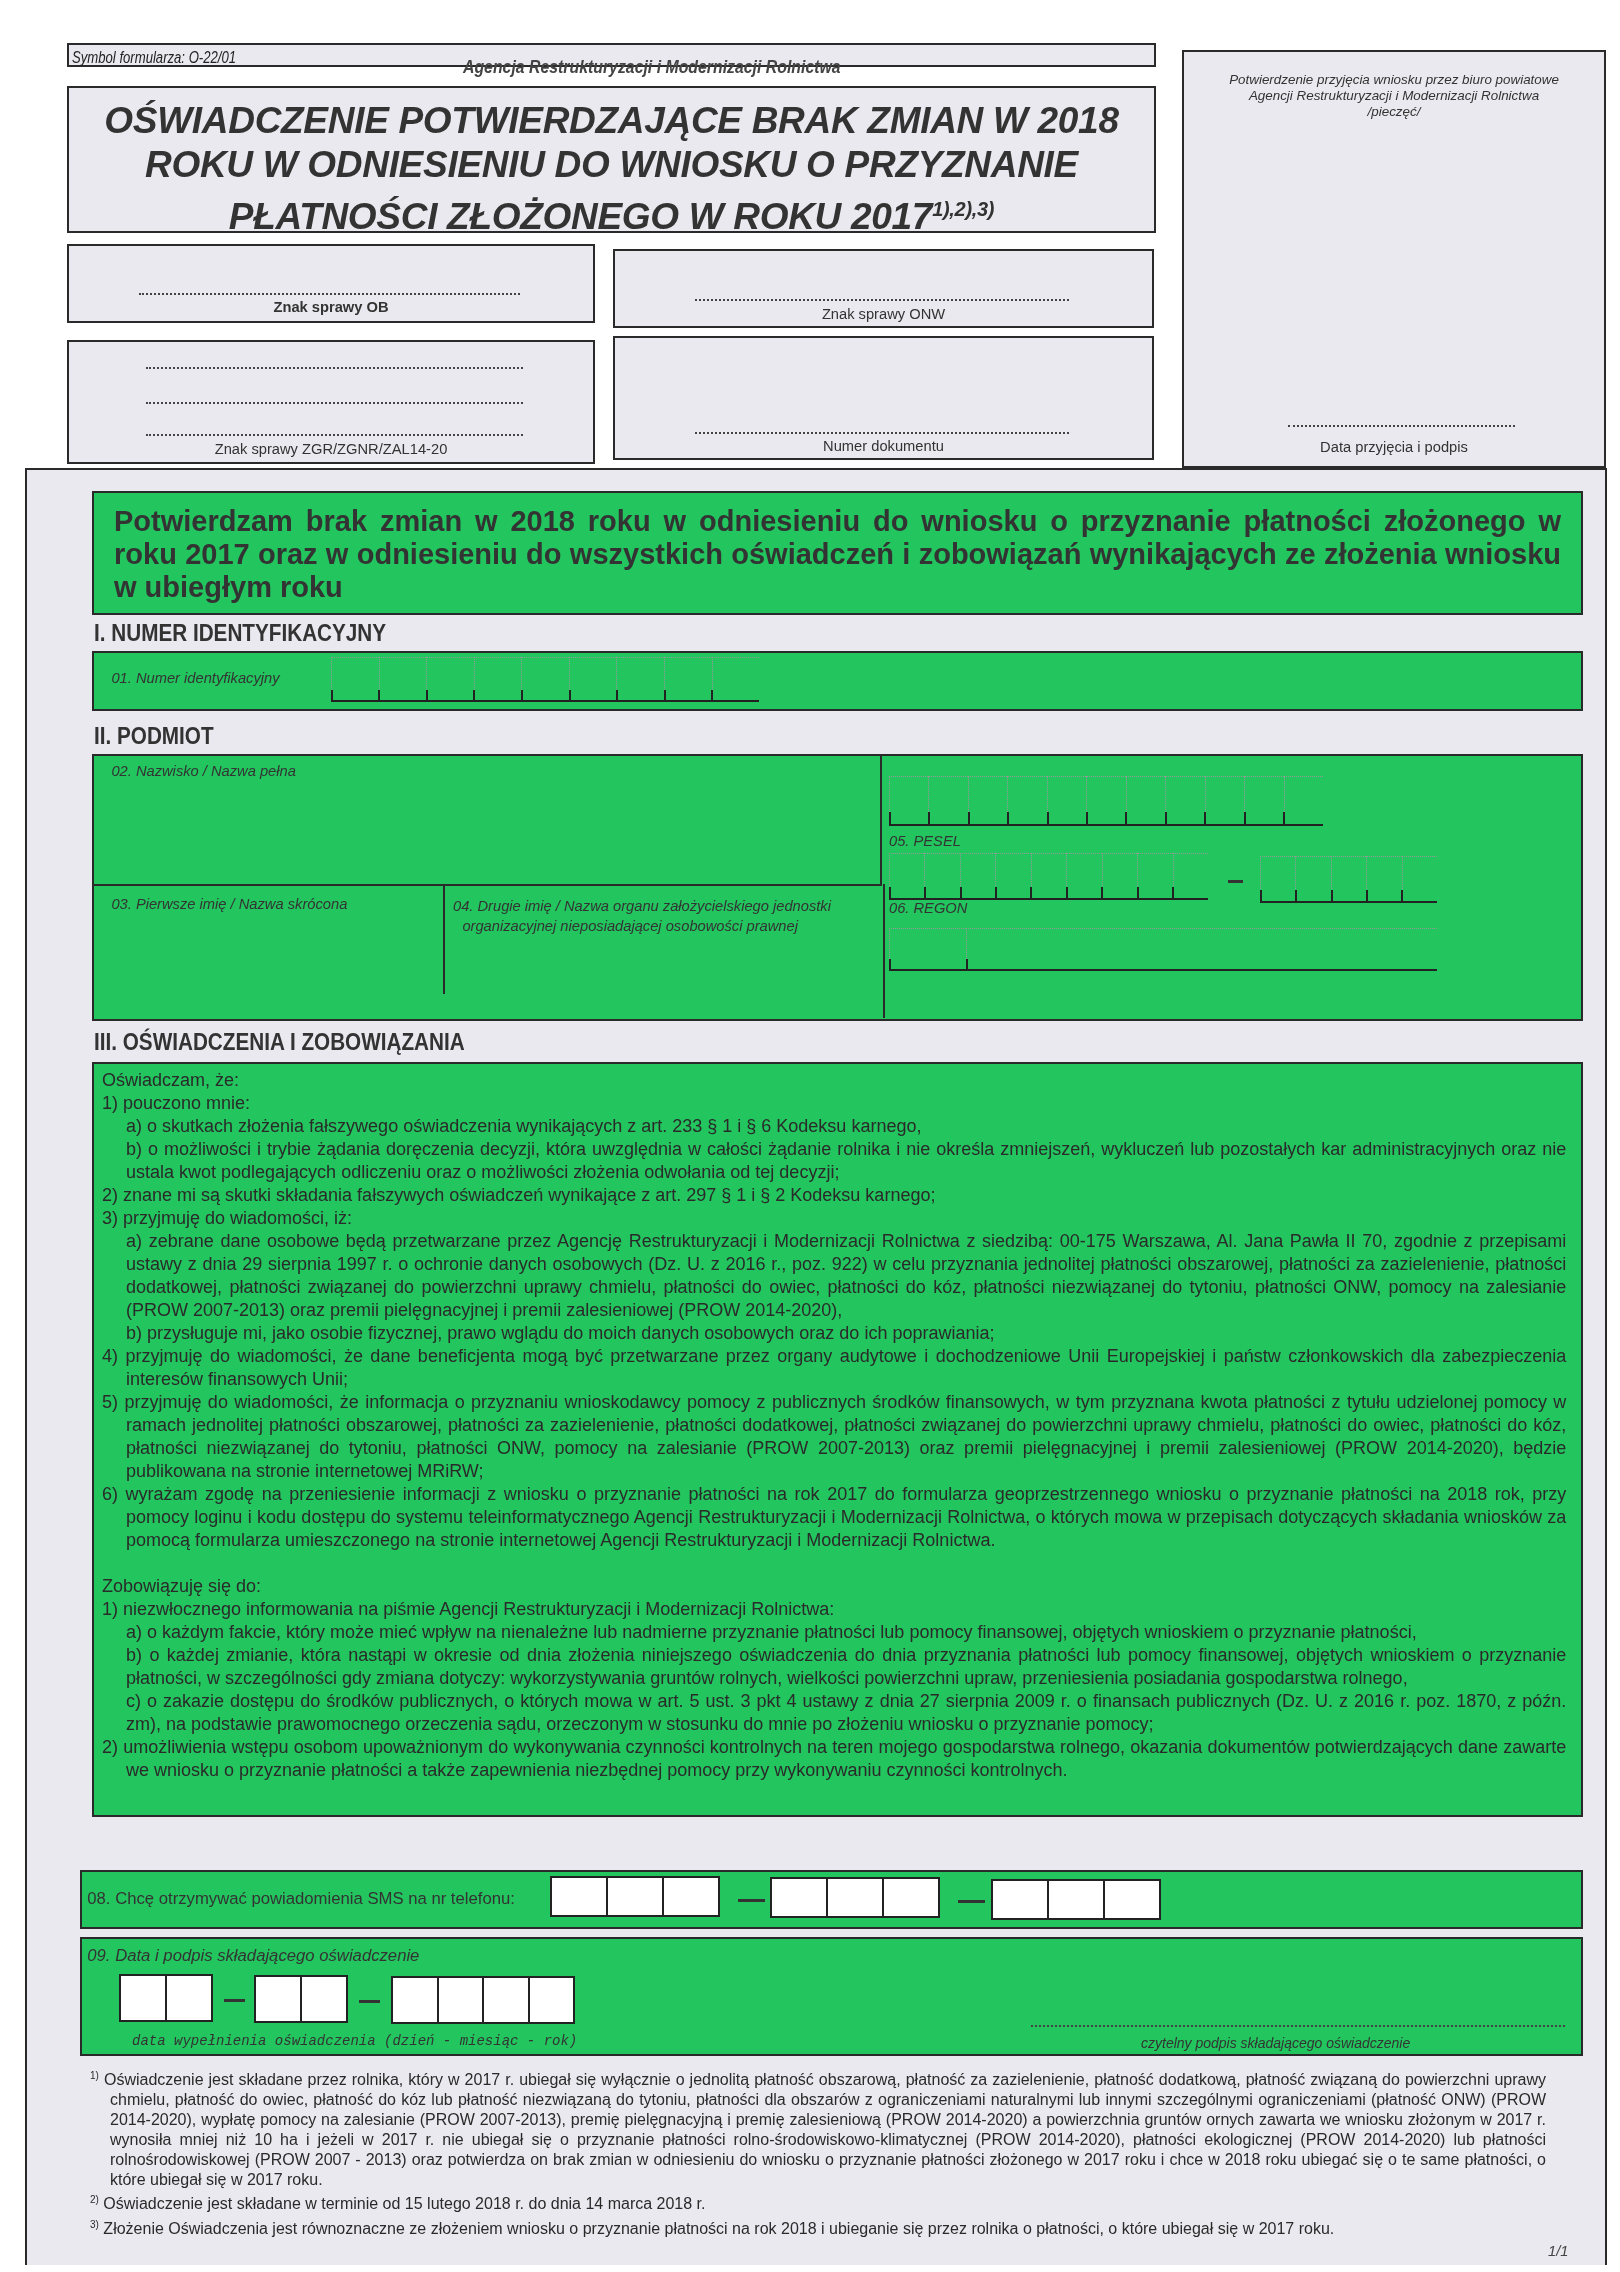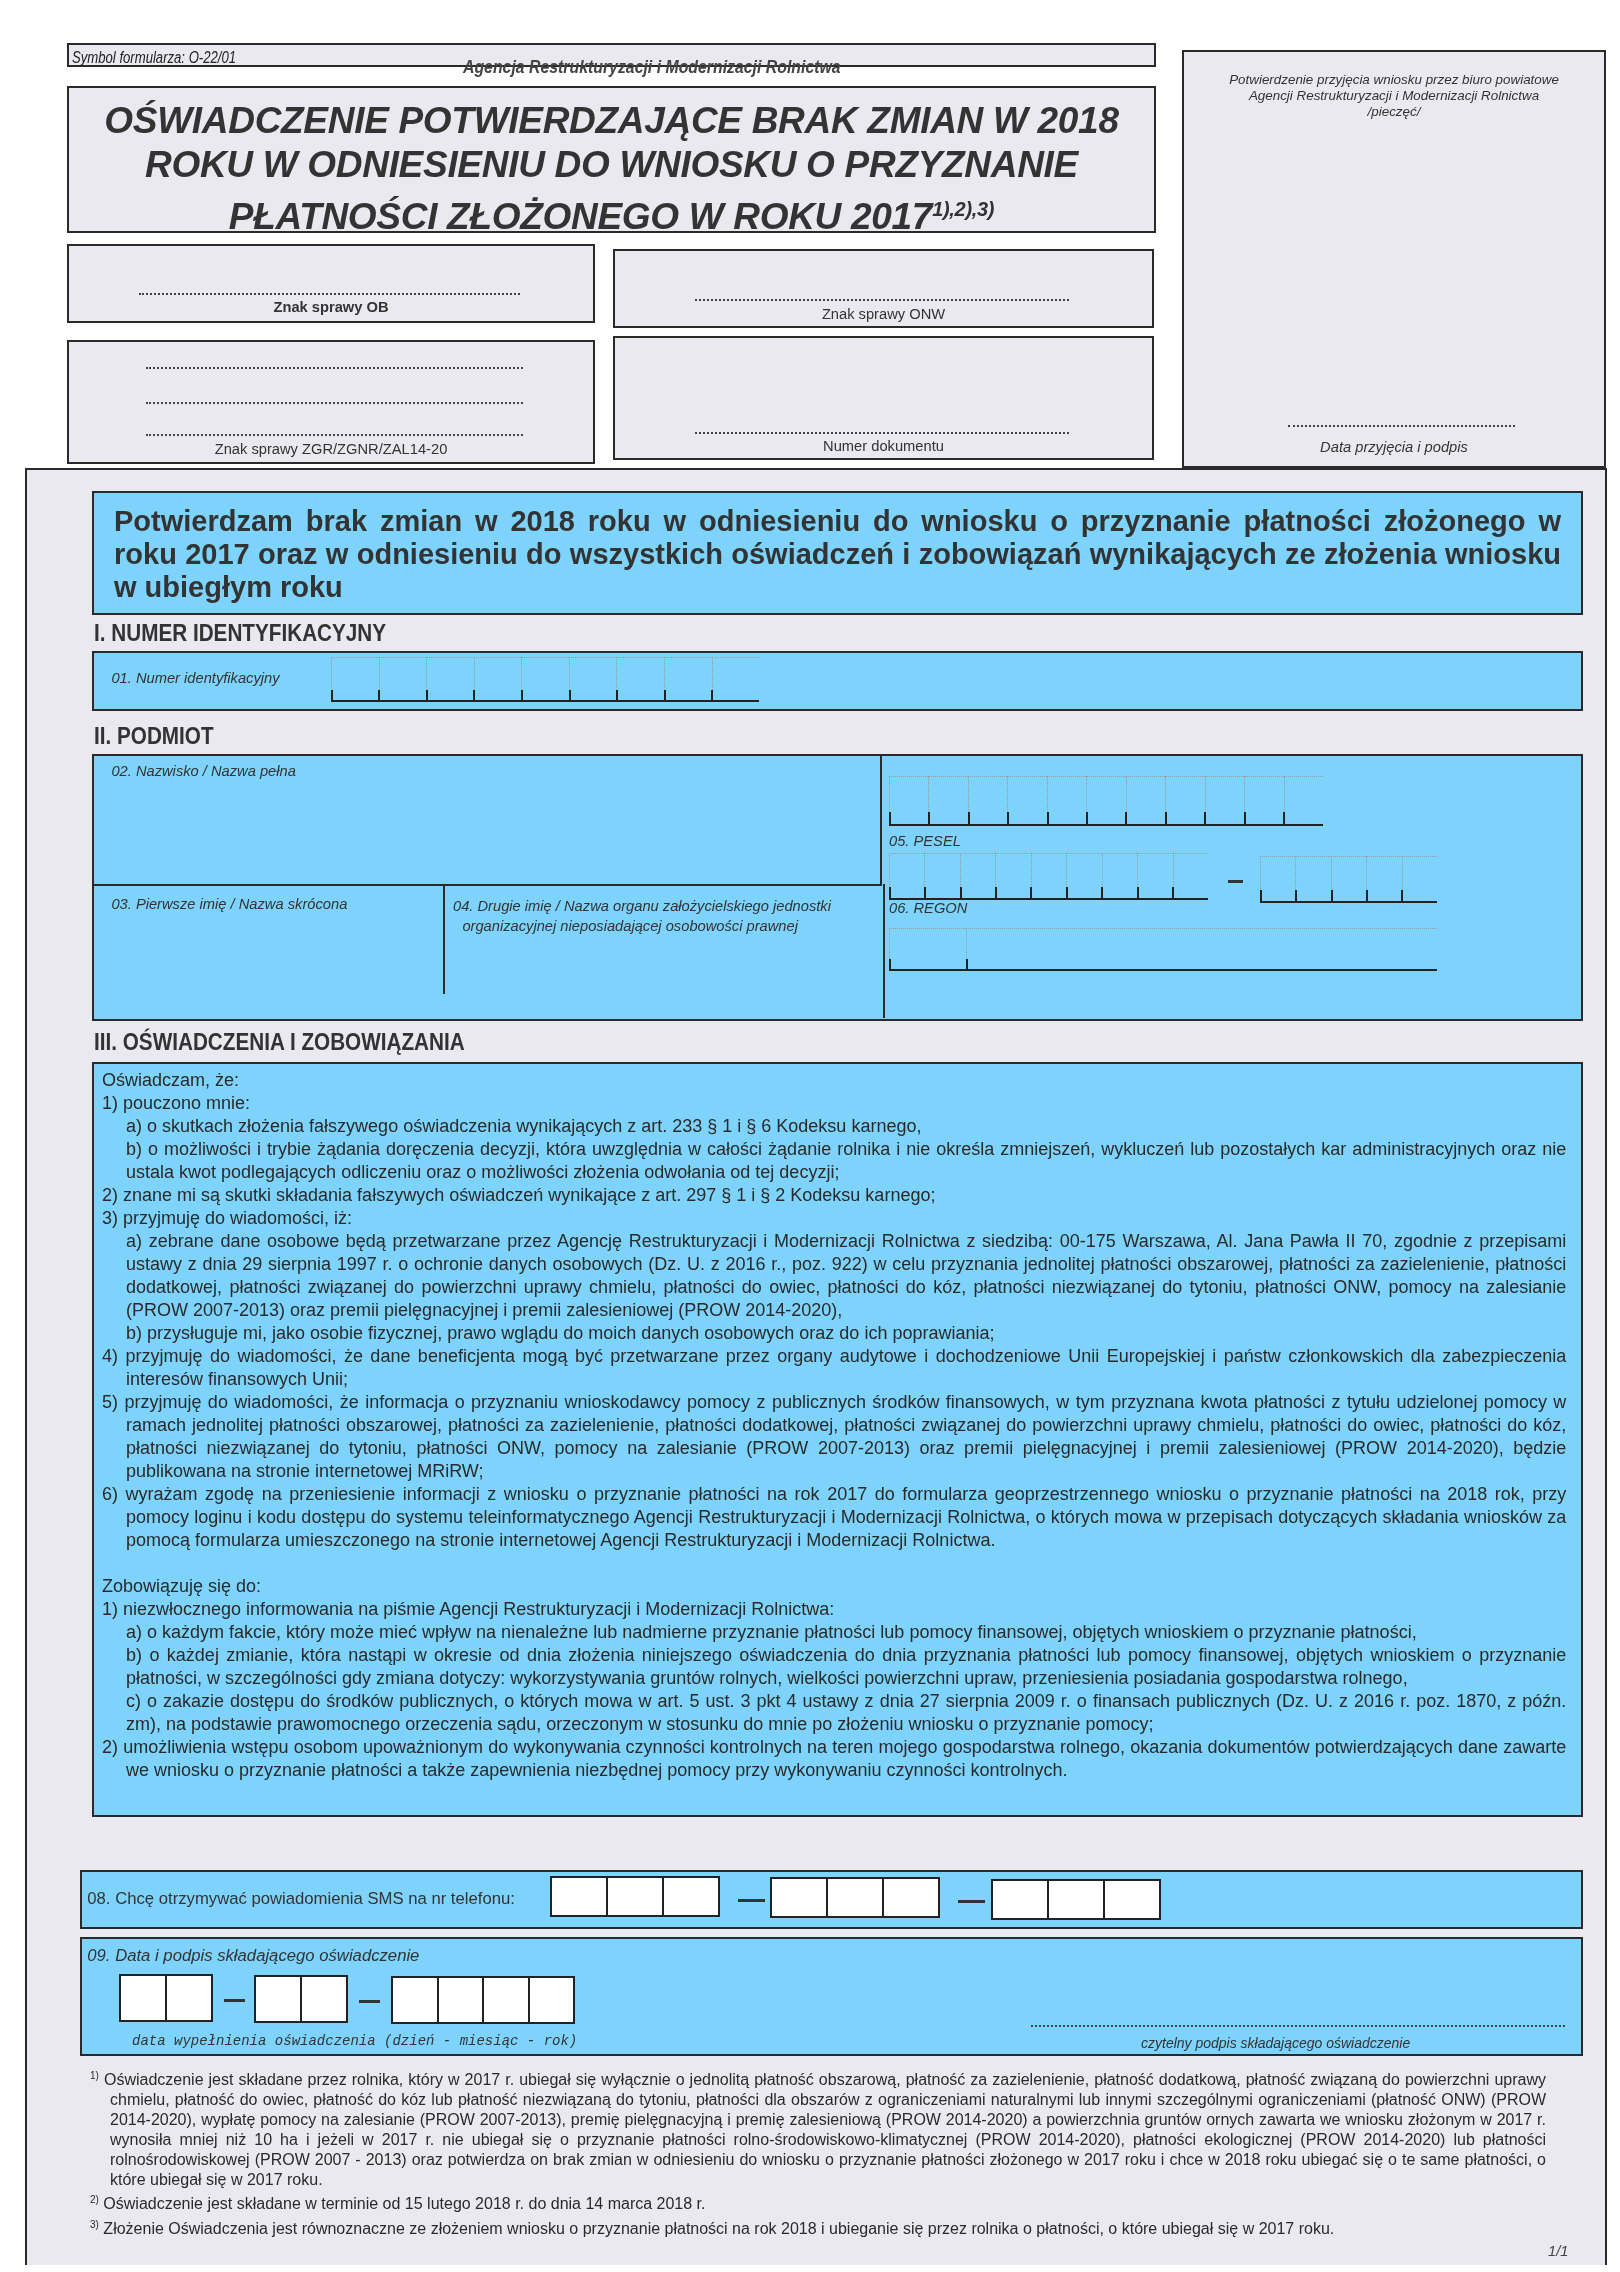--- a/index.html
+++ b/index.html
@@ -2,36 +2,36 @@
 <html style="font-size:10.7px"><head>
 <meta charset="utf-8">
 <style>
   html, body { margin: 0; padding: 0; }
   body {
     width: 1621px; height: 2273px; background: #ffffff; position: relative; overflow: hidden;
     font-family: "Liberation Sans", sans-serif; color: #222;
   }
   .abs { position: absolute; box-sizing: border-box; }
   .gray { background: #e9e9ef; }
-  .white { background: #7dd3fc; }
+  .white { background: #22c55e; }
   .bx { border: 2.7px solid #2a2a2a; }
   .dots { border-bottom: 2px dotted #444; position: absolute; }
 
   
   #hdr { left: 67px; top: 43px; width: 1089px; height: 24px; }
   #hdr .sym { position: absolute; left: 2.7px; top: 4px; font-size: 16px; font-style: italic; transform: scaleX(0.82); transform-origin: left; }
   #hdr .agency { position: absolute; left: 394px; top: 12px; font-size: 18px; font-style: italic; font-weight: bold; color: #444; transform: scaleX(0.88); transform-origin: left; }
 
   #titlebox { left: 67px; top: 86px; width: 1089px; height: 147px; }
   #titlebox .t { position: absolute; left: 0; right: 0; top: 10.7px; text-align: center; font-size: 37px; font-style: italic; font-weight: bold; line-height: 44px; color: #333; letter-spacing: -0.3px; }
   #titlebox sup { font-size: 20px; }
 
   #stamp { left: 1182px; top: 50px; width: 424px; height: 418px; border-width: 2px; }
   #stamp .lbl { position: absolute; left: 0; right: 0; top: 20px; text-align: center; font-size: 13.4px; font-style: italic; line-height: 16px; color: #333; }
-  #stamp .foot { position: absolute; left: 0; right: 0; bottom: 10.7px; text-align: center; font-size: 14.7px; font-style: italic; color: #333; }
+  #stamp .foot { position: absolute; left: 0; right: 0; bottom: 10.7px; text-align: center; font-size: 14.7px; color: #333; }
 
   .case { width: 528px; }
   .case .cap { position: absolute; left: 0; right: 0; text-align: center; font-size: 14.7px; color: #333; }
 
   
   #main { left: 25.4px; top: 468px; width: 1582px; height: 1797px; border: 2.7px solid #2a2a2a; border-bottom: none; }
 
   #confirm { left: 92px; top: 491px; width: 1491px; height: 124px; }
   #confirm .t { position: absolute; left: 20px; right: 20px; top: 12px; font-size: 29px; font-weight: bold; line-height: 33px; color: #333; text-align: justify; }
 

